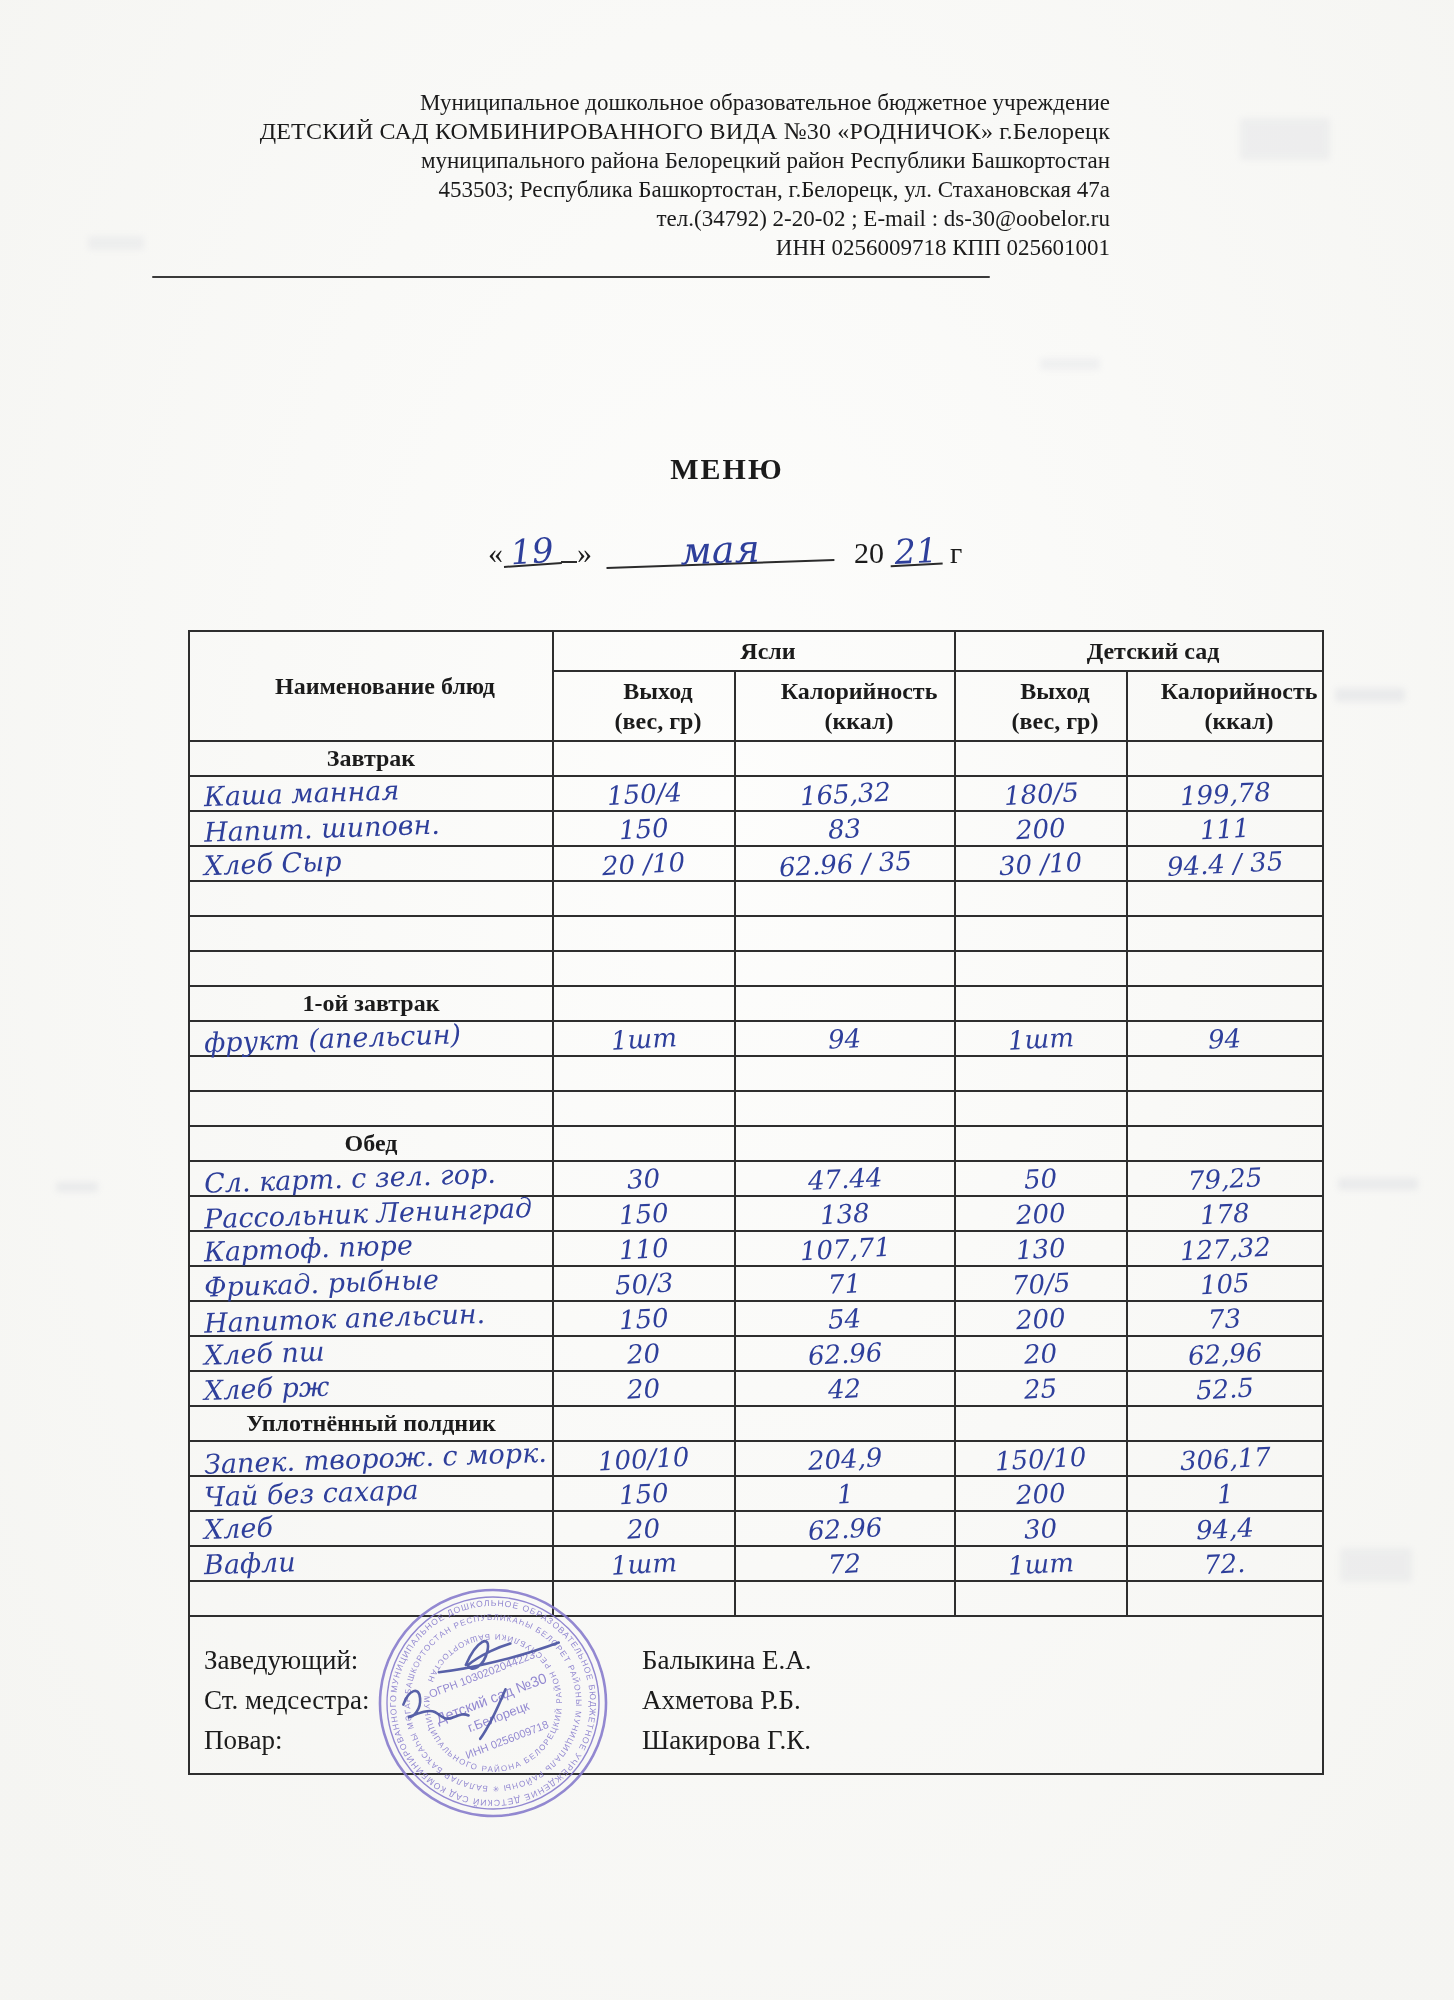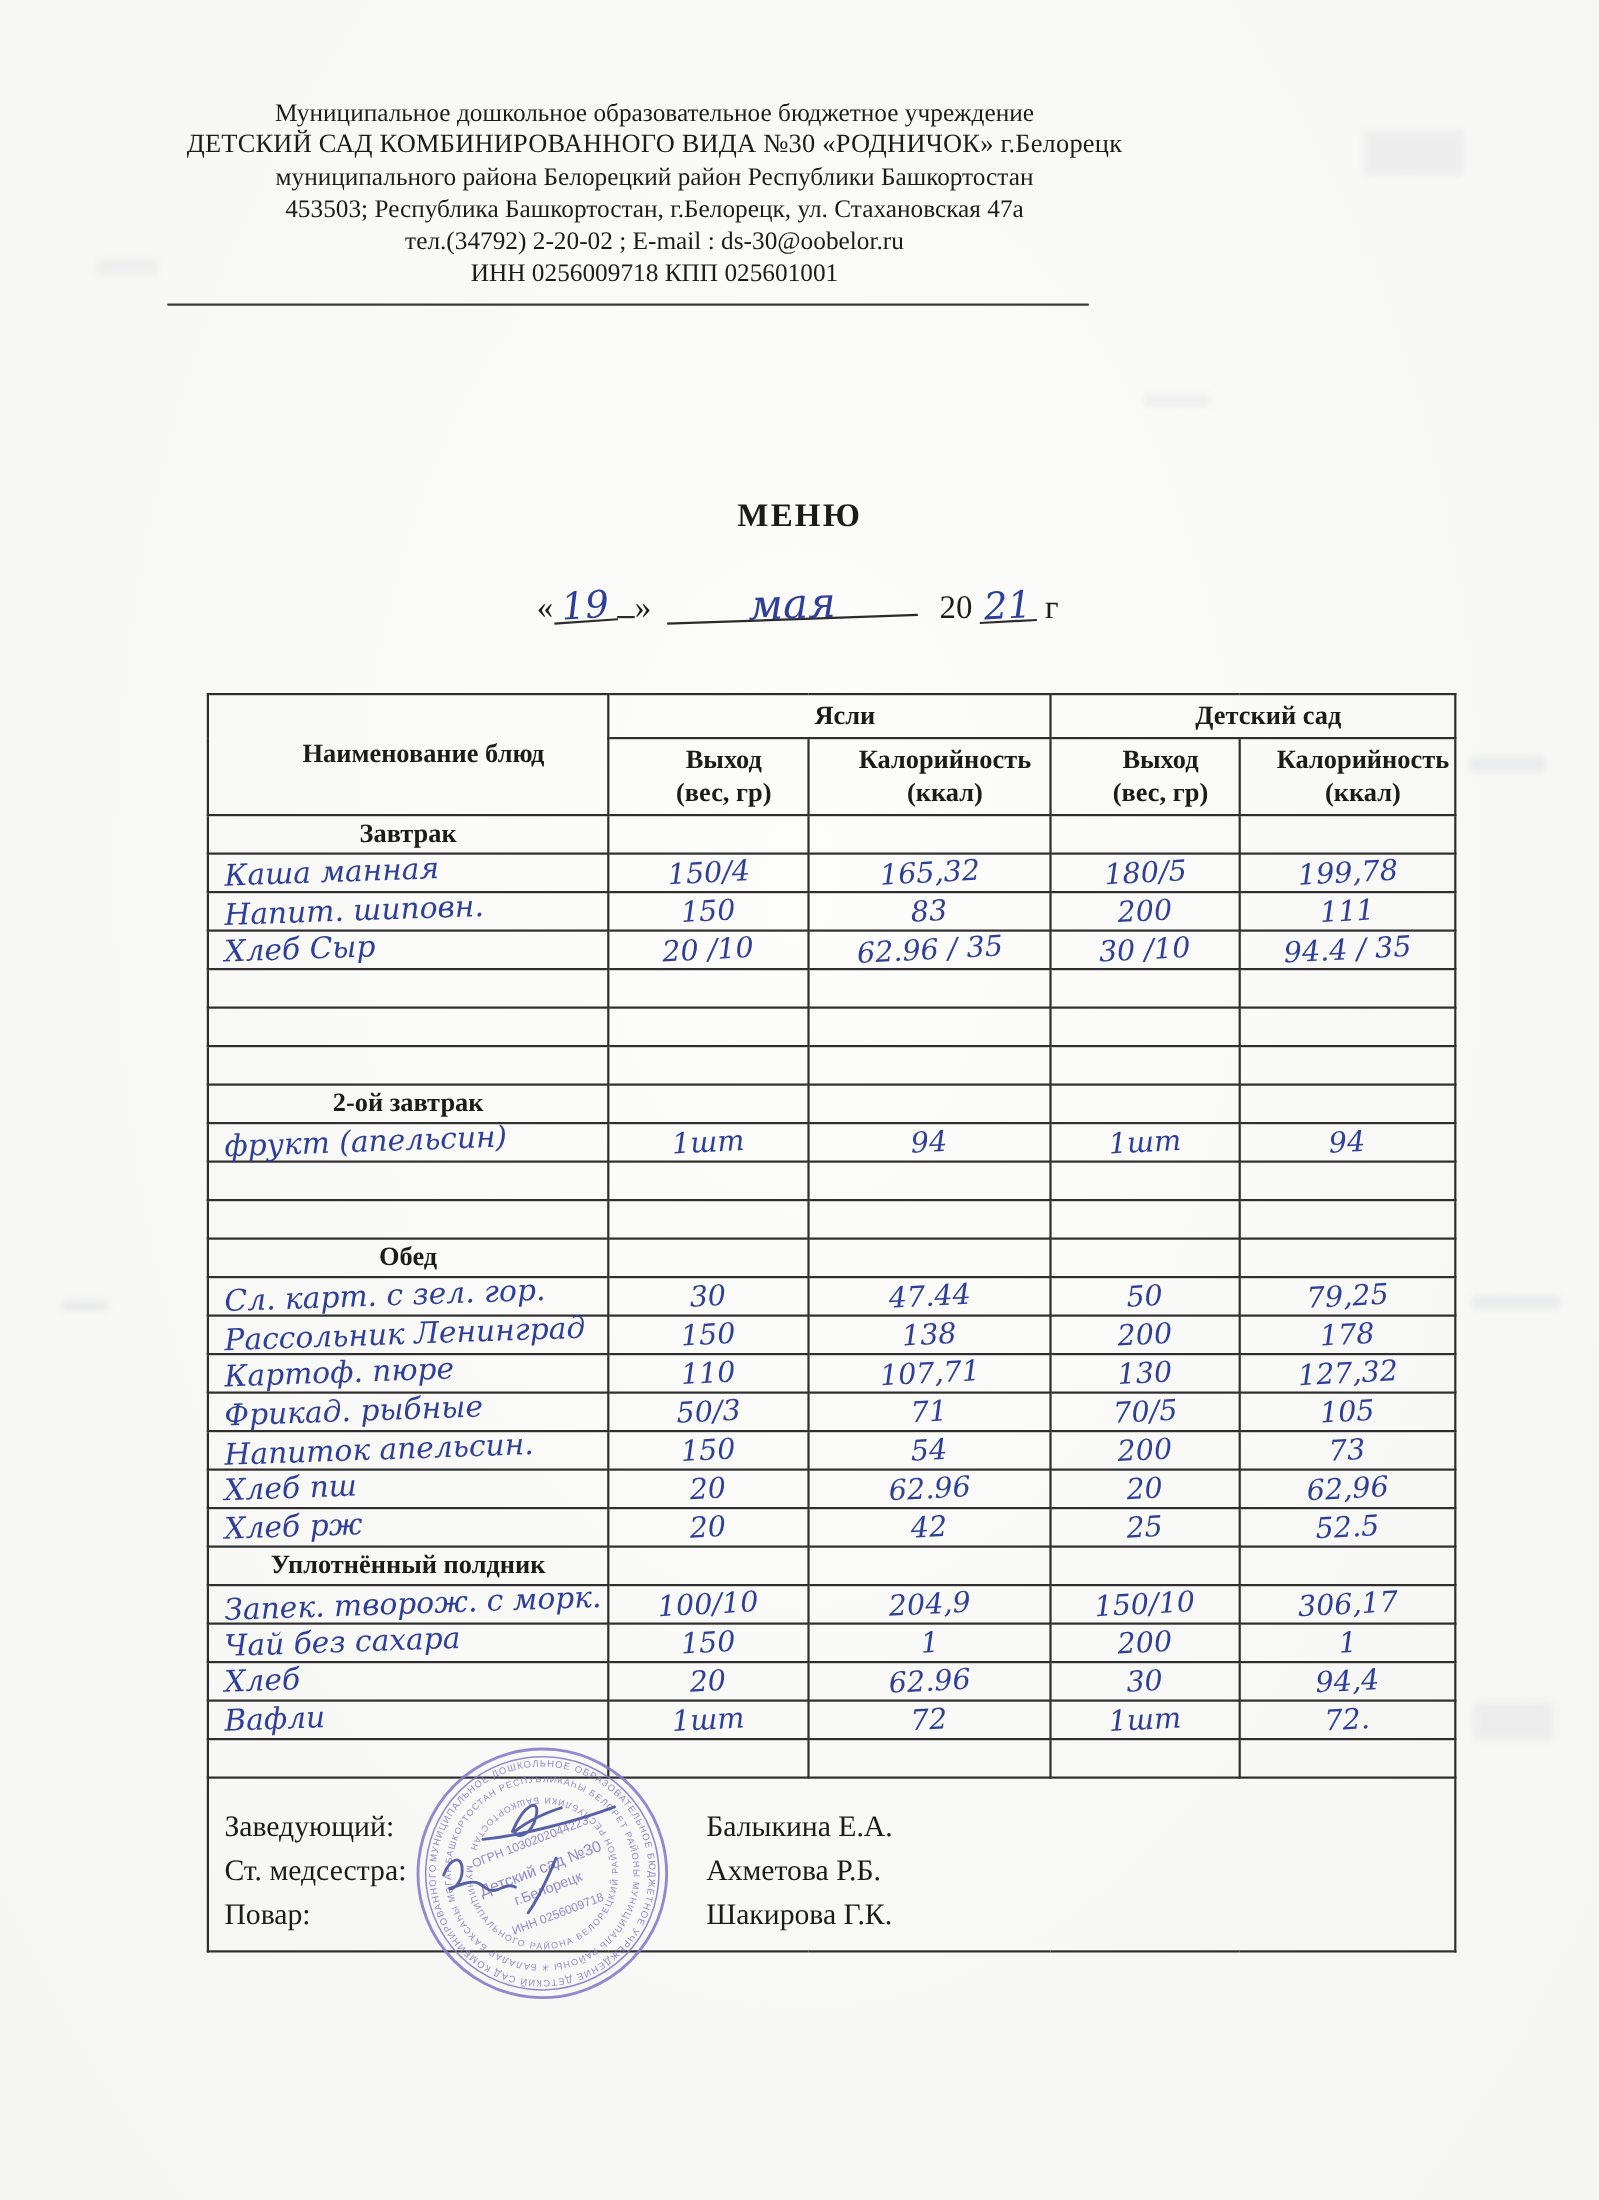--- a/index.html
+++ b/index.html
@@ -16,21 +16,21 @@
     margin:0 auto;
     background:var(--paper);
     background-image:radial-gradient(ellipse at 50% 40%, rgba(255,255,255,.6), rgba(0,0,0,.018) 90%);
     font-family:"Liberation Serif", serif;
     color:var(--print);
     overflow:hidden;
   }
   
   .org-header{
     position:absolute;left:80px;top:88px;width:1030px;
-    text-align:center;line-height:29px;font-size:23px;
+    text-align:right;line-height:29px;font-size:23px;
   }
   .org-header .l2{font-size:24px;letter-spacing:.2px;}
   .head-rule{
     position:absolute;left:152px;top:276px;width:838px;height:2px;
     background:#3a3a3a;border-radius:1px;
   }
   
   .doc-title{
     position:absolute;left:0;top:452px;width:1454px;text-align:center;
     font-size:30px;font-weight:bold;letter-spacing:2px;
@@ -189,21 +189,21 @@
           <td class="val-col"></td>
         </tr>
         <tr>
           <td class="dish-col"></td>
           <td class="val-col"></td>
           <td class="val-col"></td>
           <td class="val-col"></td>
           <td class="val-col"></td>
         </tr>
         <tr>
-          <td class="dish-col" style="text-align: center;"><span class="section-label">2-ой завтрак</span></td>
+          <td class="dish-col" style="text-align: center;"><span class="section-label">1-ой завтрак</span></td>
           <td class="val-col"></td>
           <td class="val-col"></td>
           <td class="val-col"></td>
           <td class="val-col"></td>
         </tr>
         <tr>
           <td class="dish-col"><span class="hw dish-name">фрукт (апельсин)</span></td>
           <td class="val-col"><span class="hw val">1шт</span></td>
           <td class="val-col"><span class="hw val">94</span></td>
           <td class="val-col"><span class="hw val">1шт</span></td>

